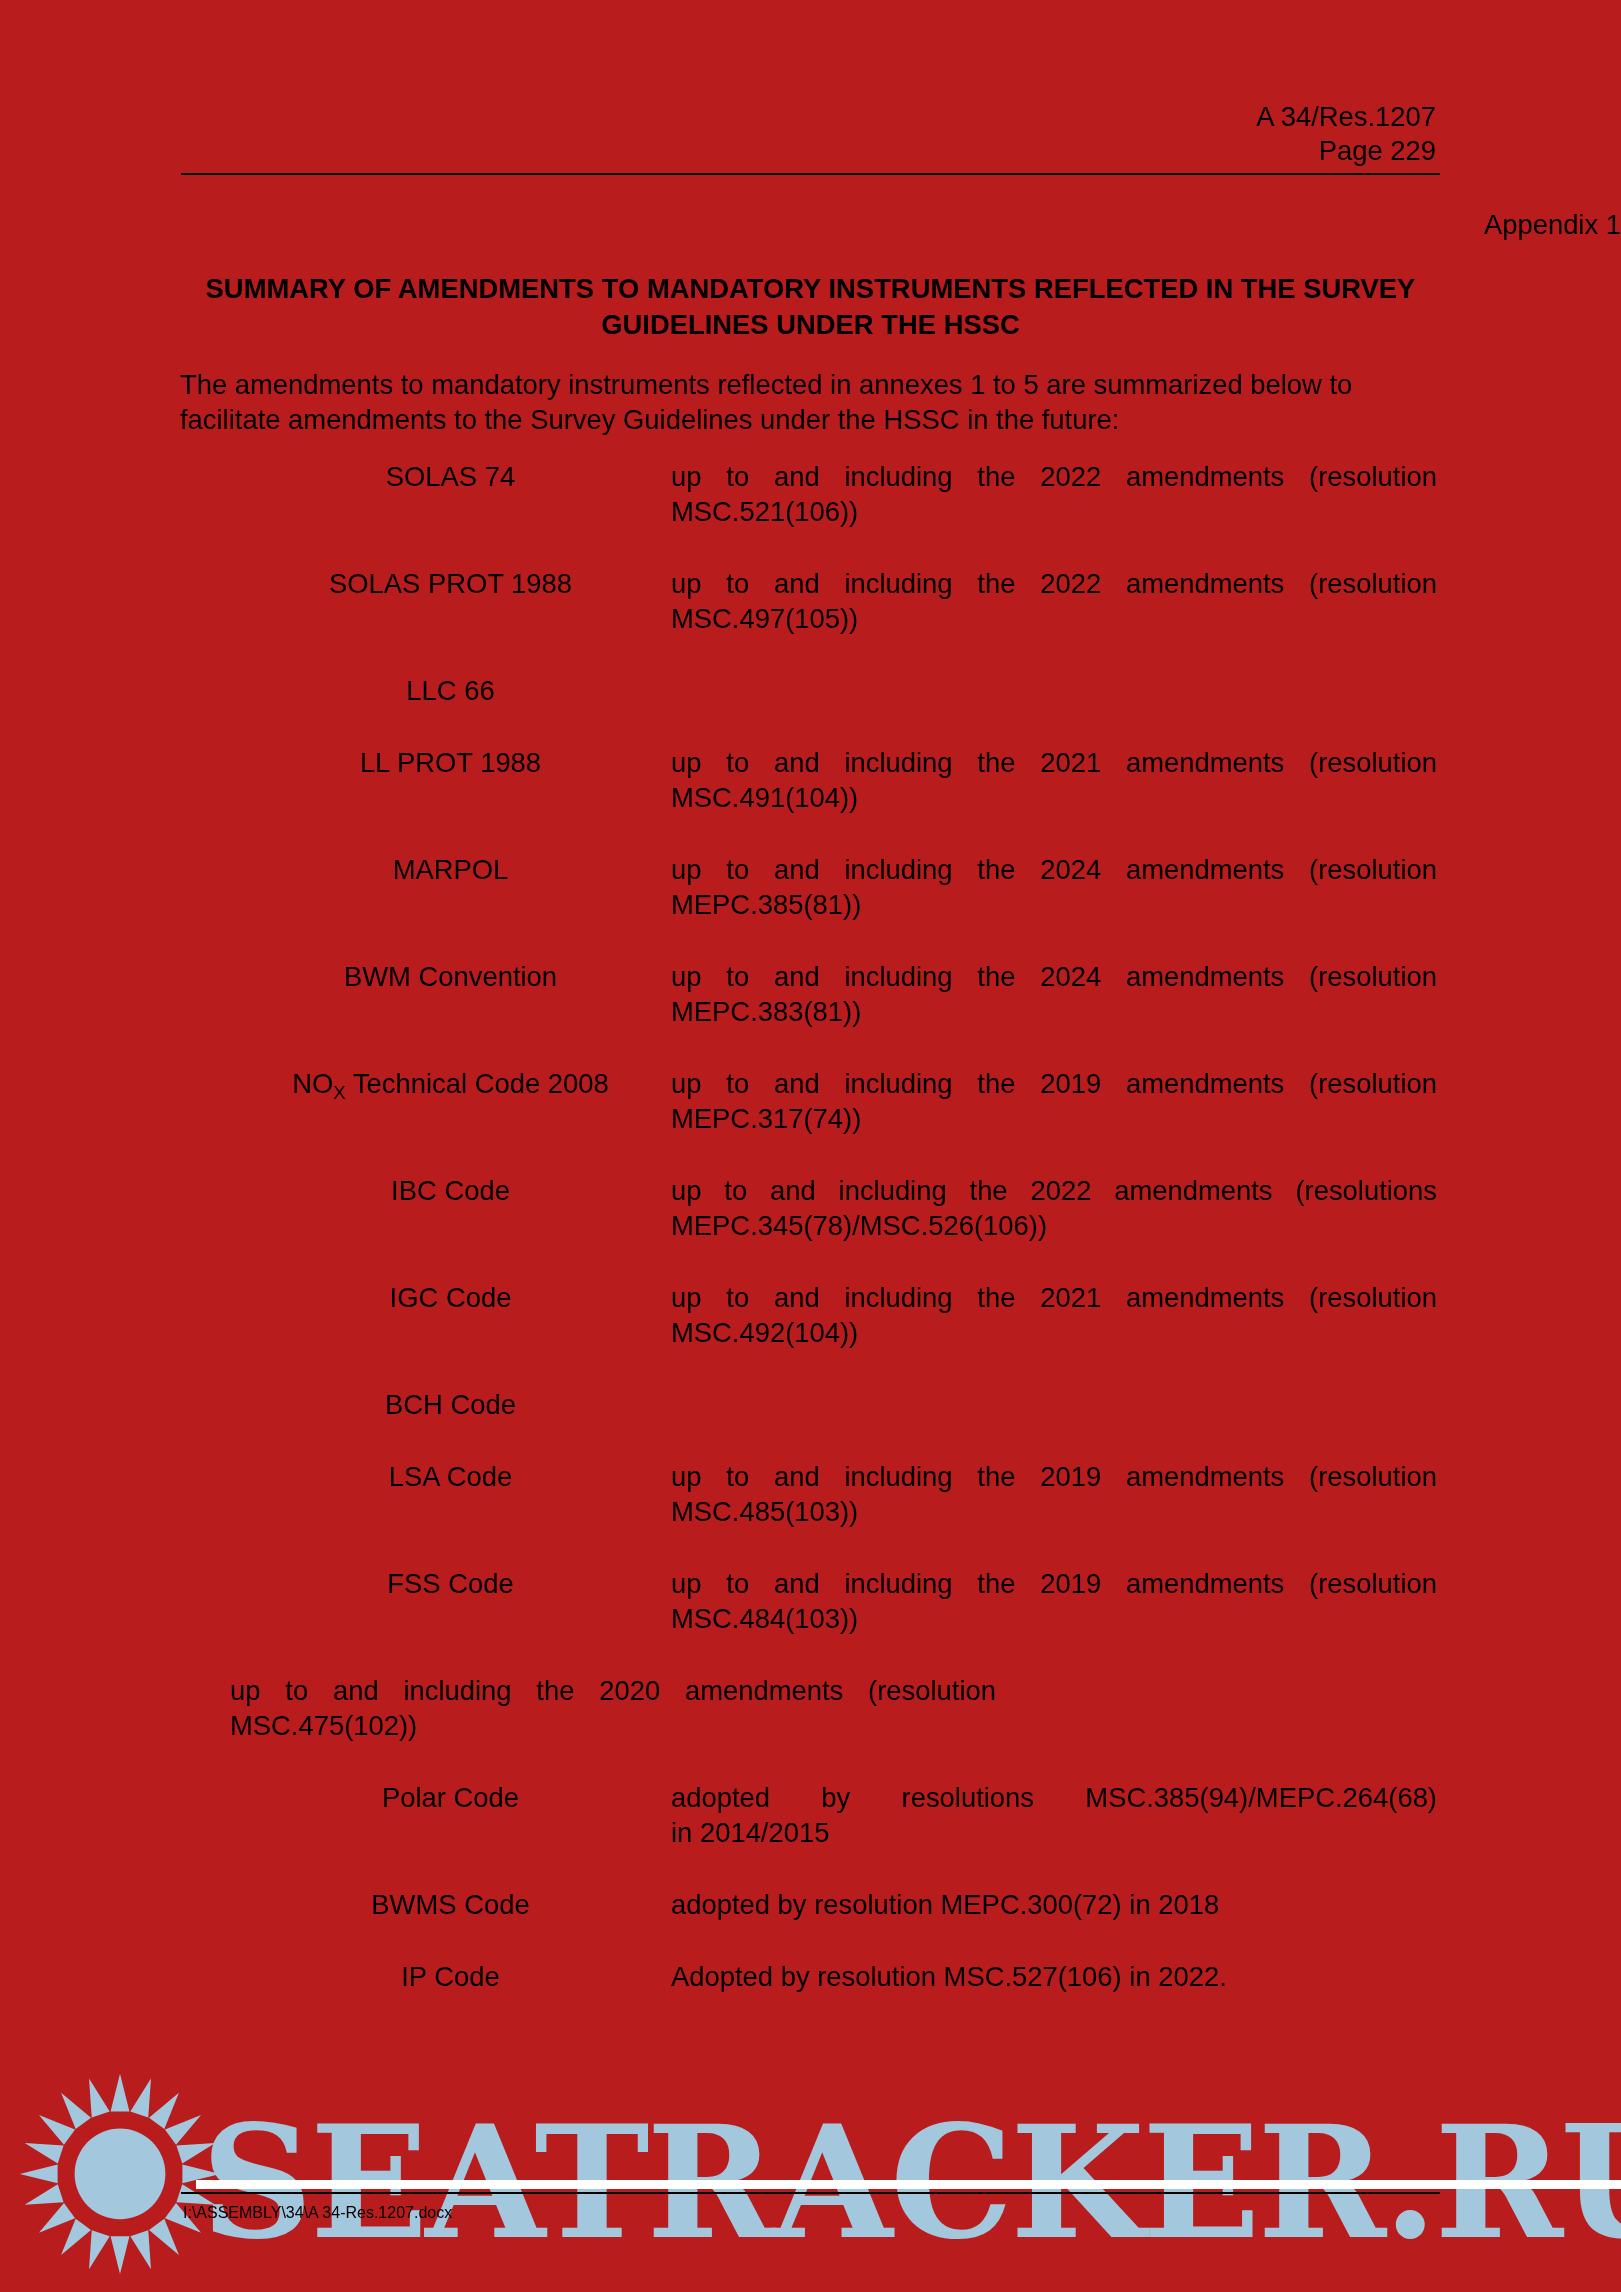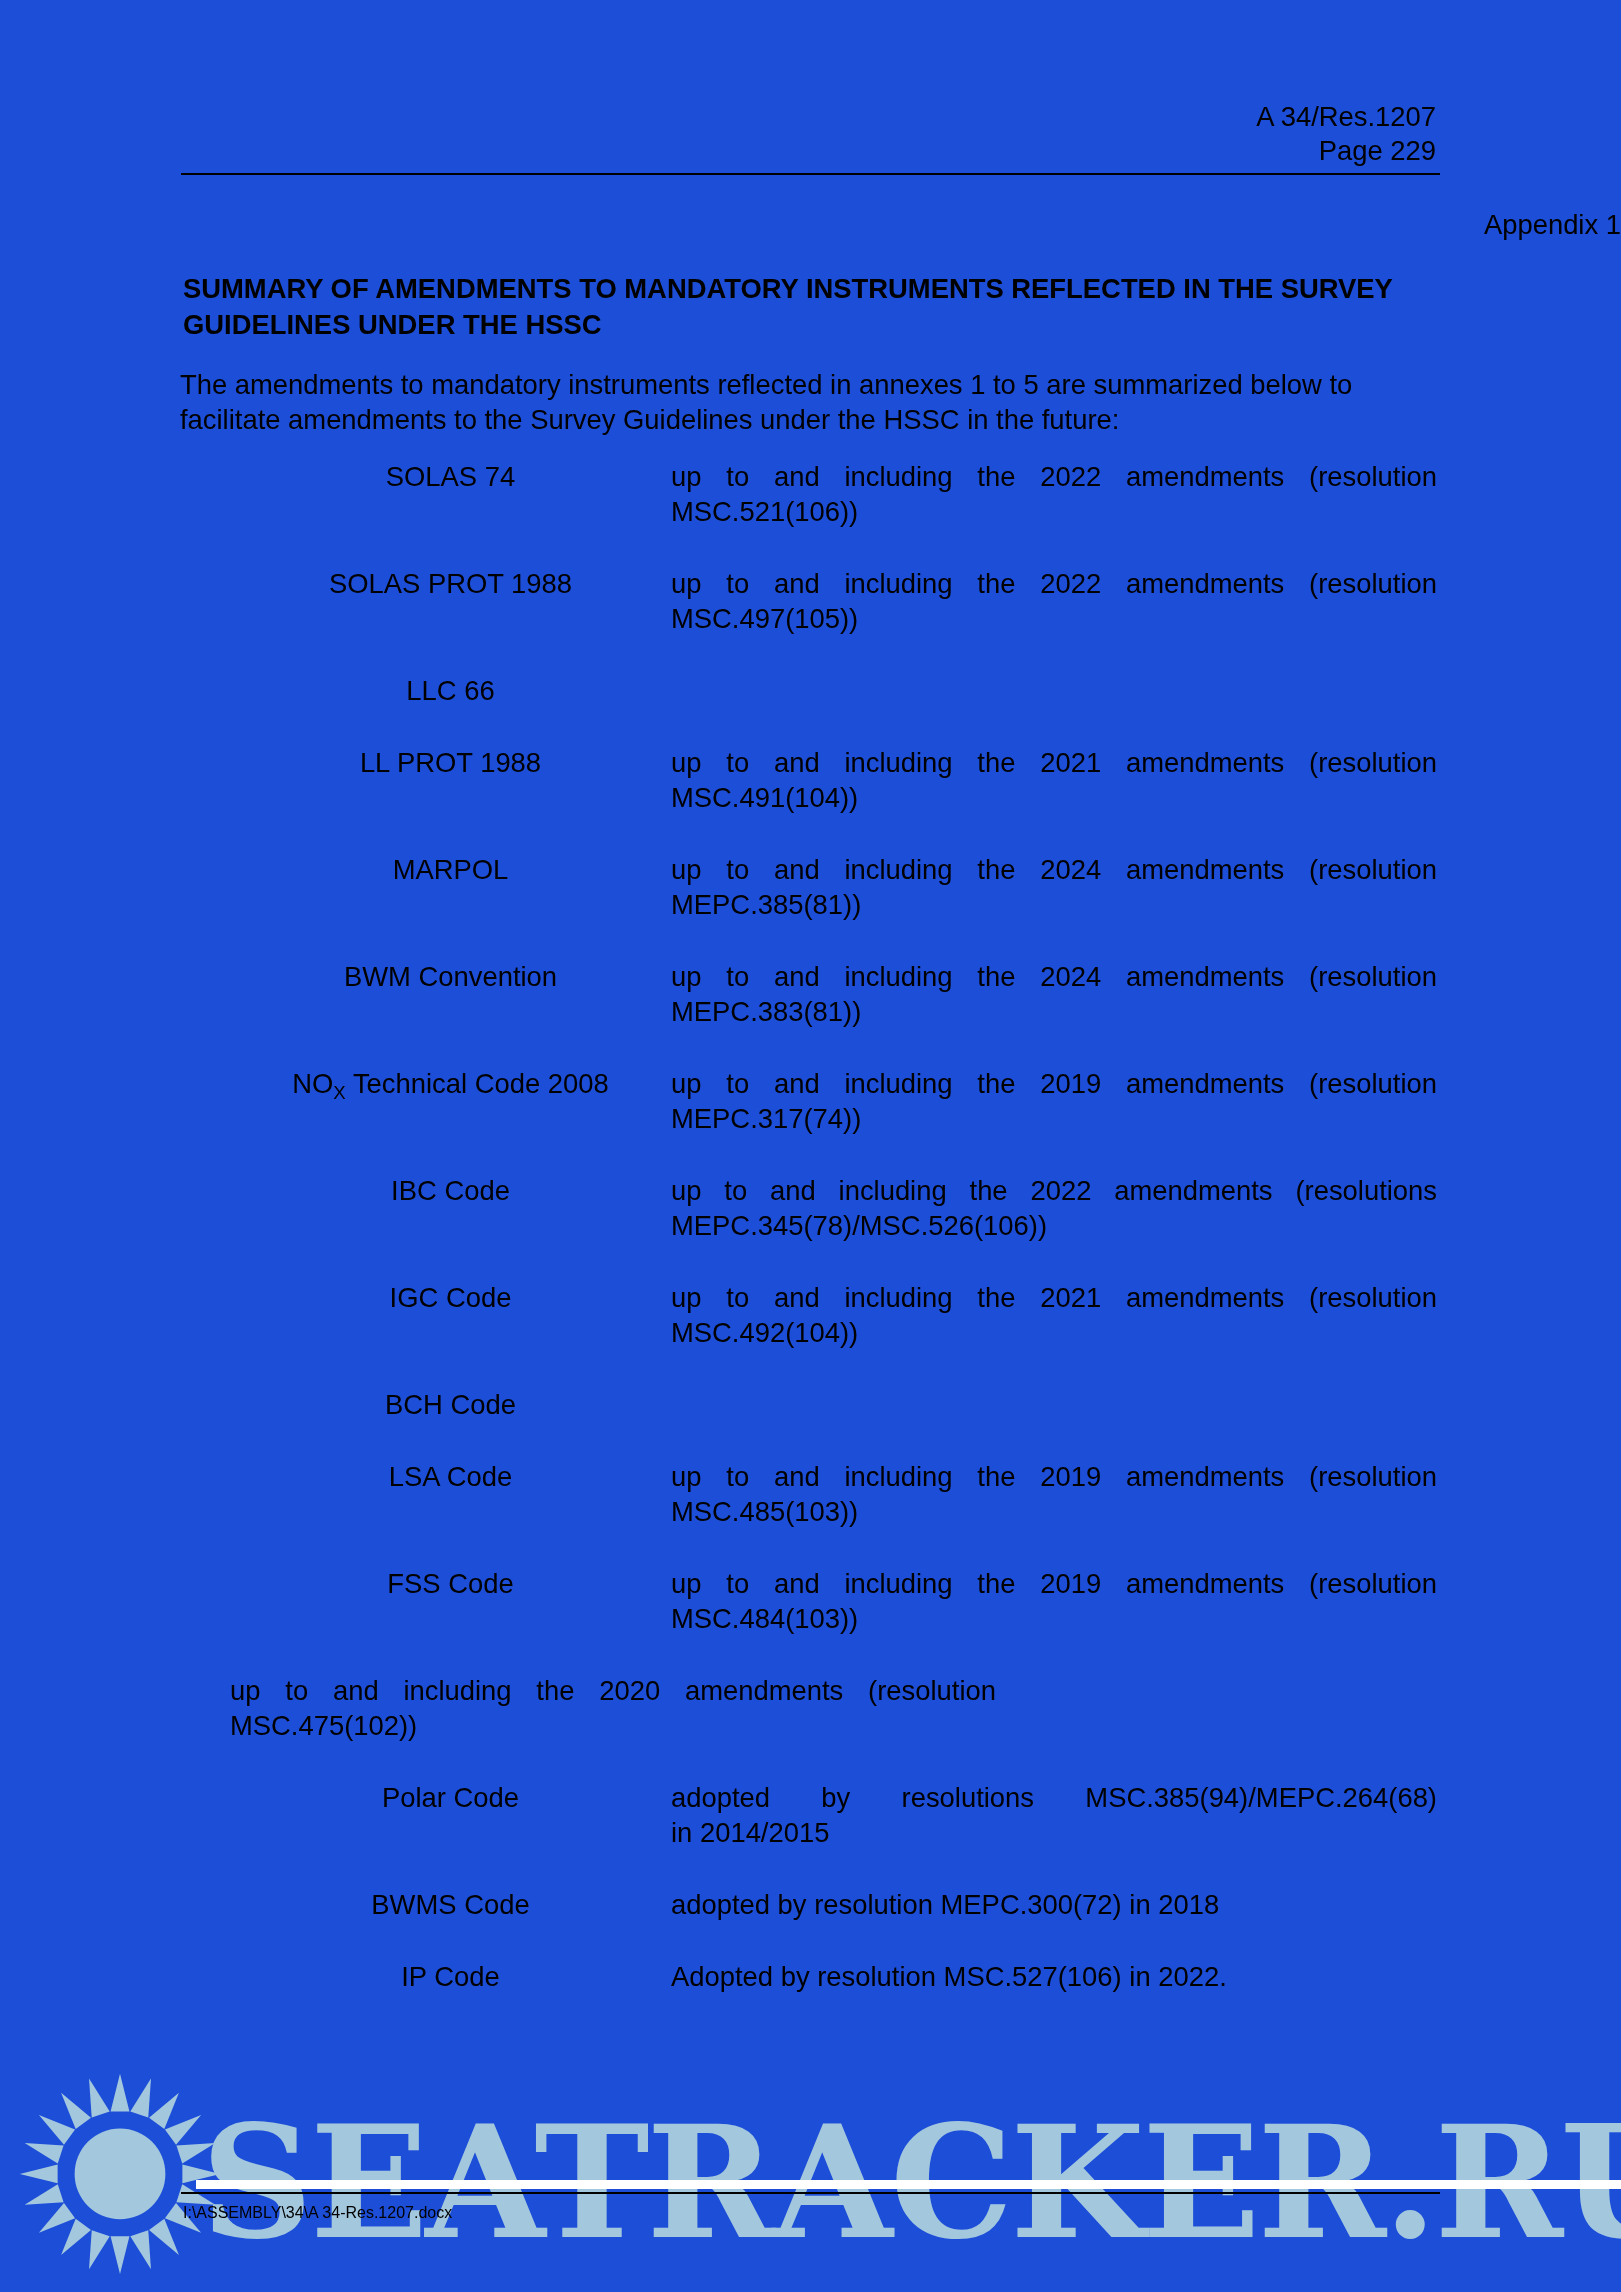--- a/index.html
+++ b/index.html
@@ -1,40 +1,40 @@
 <!DOCTYPE html>
 <html><head>
 <meta charset="utf-8">
 <style>
   * { margin:0; padding:0; box-sizing:border-box; }
   html,body { background:#ffffff; }
   .page {
     position:relative;
     width:1621px; height:2293px;
-    background:#1d4ed8;
+    background:#b91c1c;
     font-family:"Liberation Sans", sans-serif;
     font-size:27.4px;
     color:#000;
     overflow:hidden;
   }
   .header {
     position:absolute; top:100px; left:181px; right:185px;
     text-align:right; line-height:34px;
   }
   .header-rule {
     position:absolute; top:173px; left:181px; right:181px;
     border-top:2px solid #000;
   }
   .appendix {
     position:absolute; top:209px; left:0; width:100%;
     text-align:right;
   }
   .title {
     position:absolute; top:271px; left:183px; width:1255px;
-    text-align:left; font-weight:bold; line-height:36px;
+    text-align:center; font-weight:bold; line-height:36px;
   }
   .intro {
     position:absolute; top:367px; left:180px; width:1259px;
     line-height:35px;
   }
   .list {
     position:absolute; top:459px; left:230px; width:1208px;
   }
   .row { display:flex; margin-bottom:37px; line-height:35px; }
   .row .label { width:441px; flex:none;text-align:center; }

